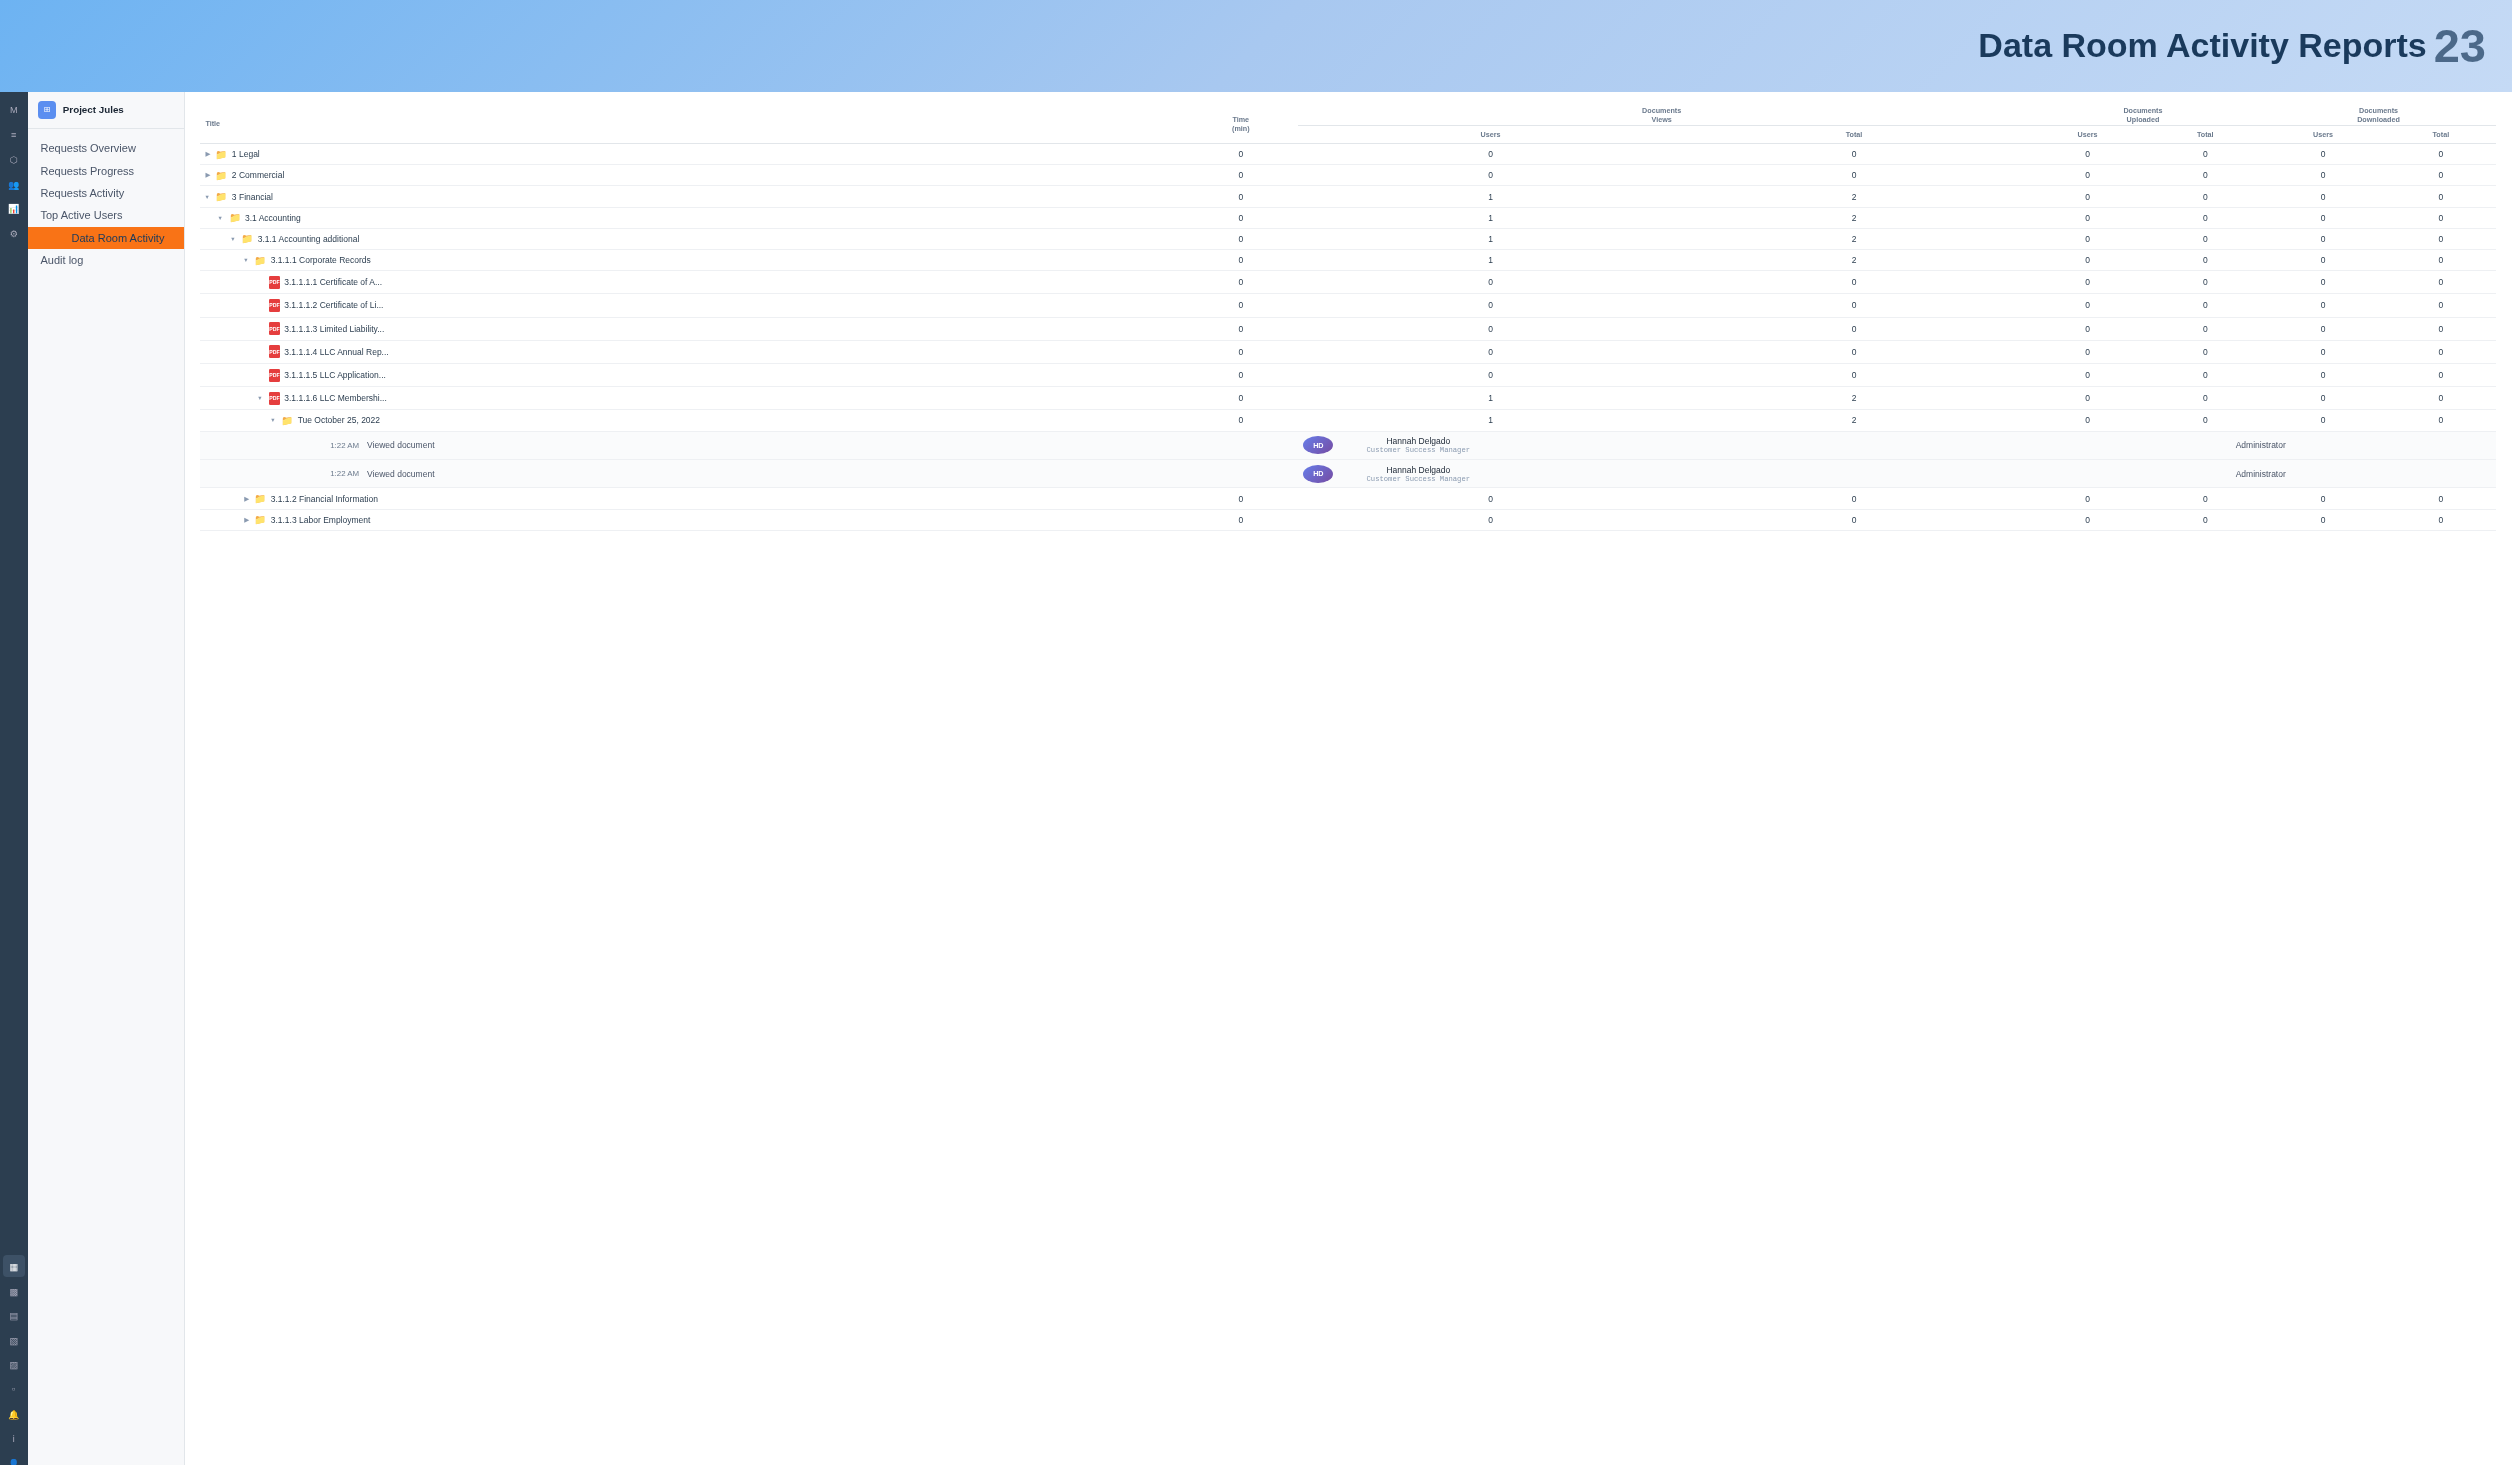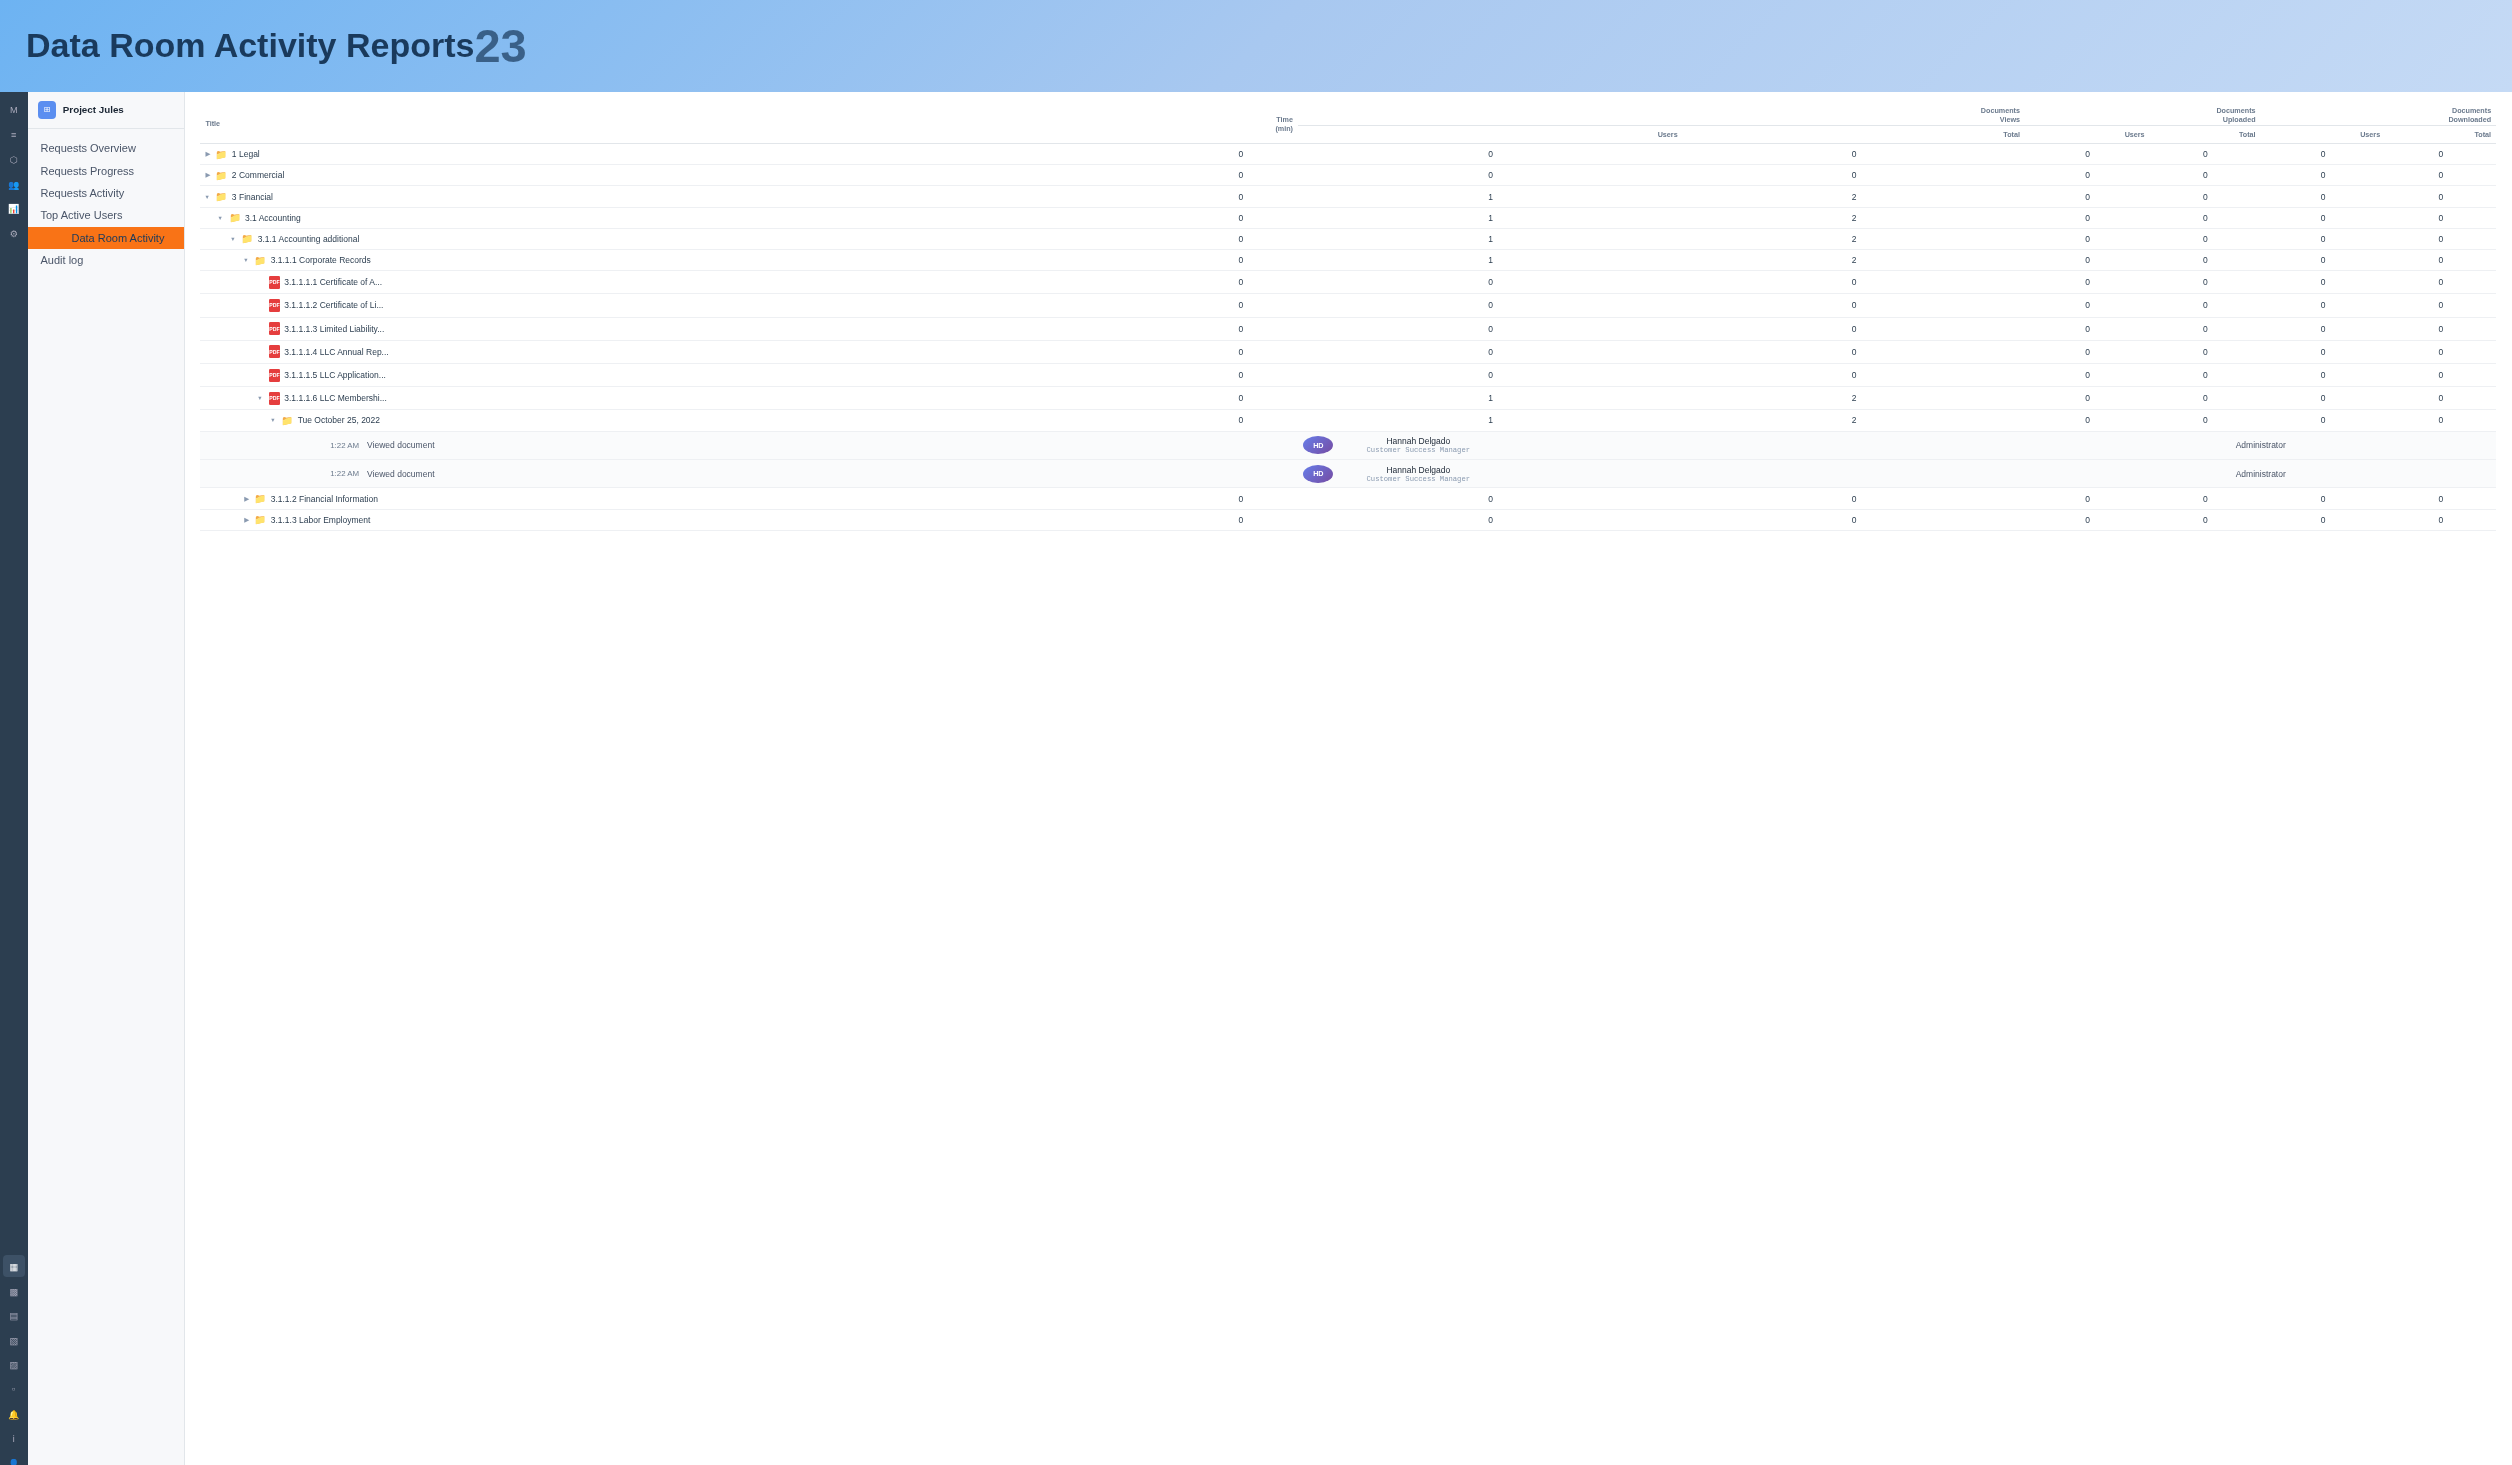--- a/index.html
+++ b/index.html
@@ -2,22 +2,23 @@
 <html style="font-size:10.5px"><head>
   <meta charset="utf-8">
   <style>
     * { box-sizing: border-box; margin: 0; padding: 0; }
     body { font-family: -apple-system, BlinkMacSystemFont, 'Segoe UI', sans-serif; background: #f0f4f8; overflow: hidden; }
 
     .page-header {
       background: linear-gradient(135deg, #6db3f2 0%, #a8c8f0 50%, #c5daf5 100%);
       padding: 18.3px 26px;
       display: flex;
-      justify-content: flex-start;
-      align-items: center;
+      justify-content: flex-end;
+      align-items: center;
+      gap: 7px;
     }
     .page-header-title {
       font-size: 34px;
       font-weight: 700;
       color: #1a3a5c;
     }
     .page-header-number {
       font-size: 47px;
       font-weight: 700;
       color: #1a3a5c;
@@ -146,21 +147,21 @@
       overflow-y: auto;
       padding: 10.5px 15.7px;
     }
 
     .data-table {
       width: 100%;
       border-collapse: collapse;
       font-size: 8.5px;
     }
     .data-table th {
-      text-align: right;
+      text-align: center;
       font-size: 7.2px;
       font-weight: 600;
       color: #6b7a8d;
       padding: 3.9px 5.2px;
       border-bottom: 0.7px solid #e2e6ea;
       white-space: nowrap;
     }
     .data-table th.title-col {
       text-align: left;
     }

